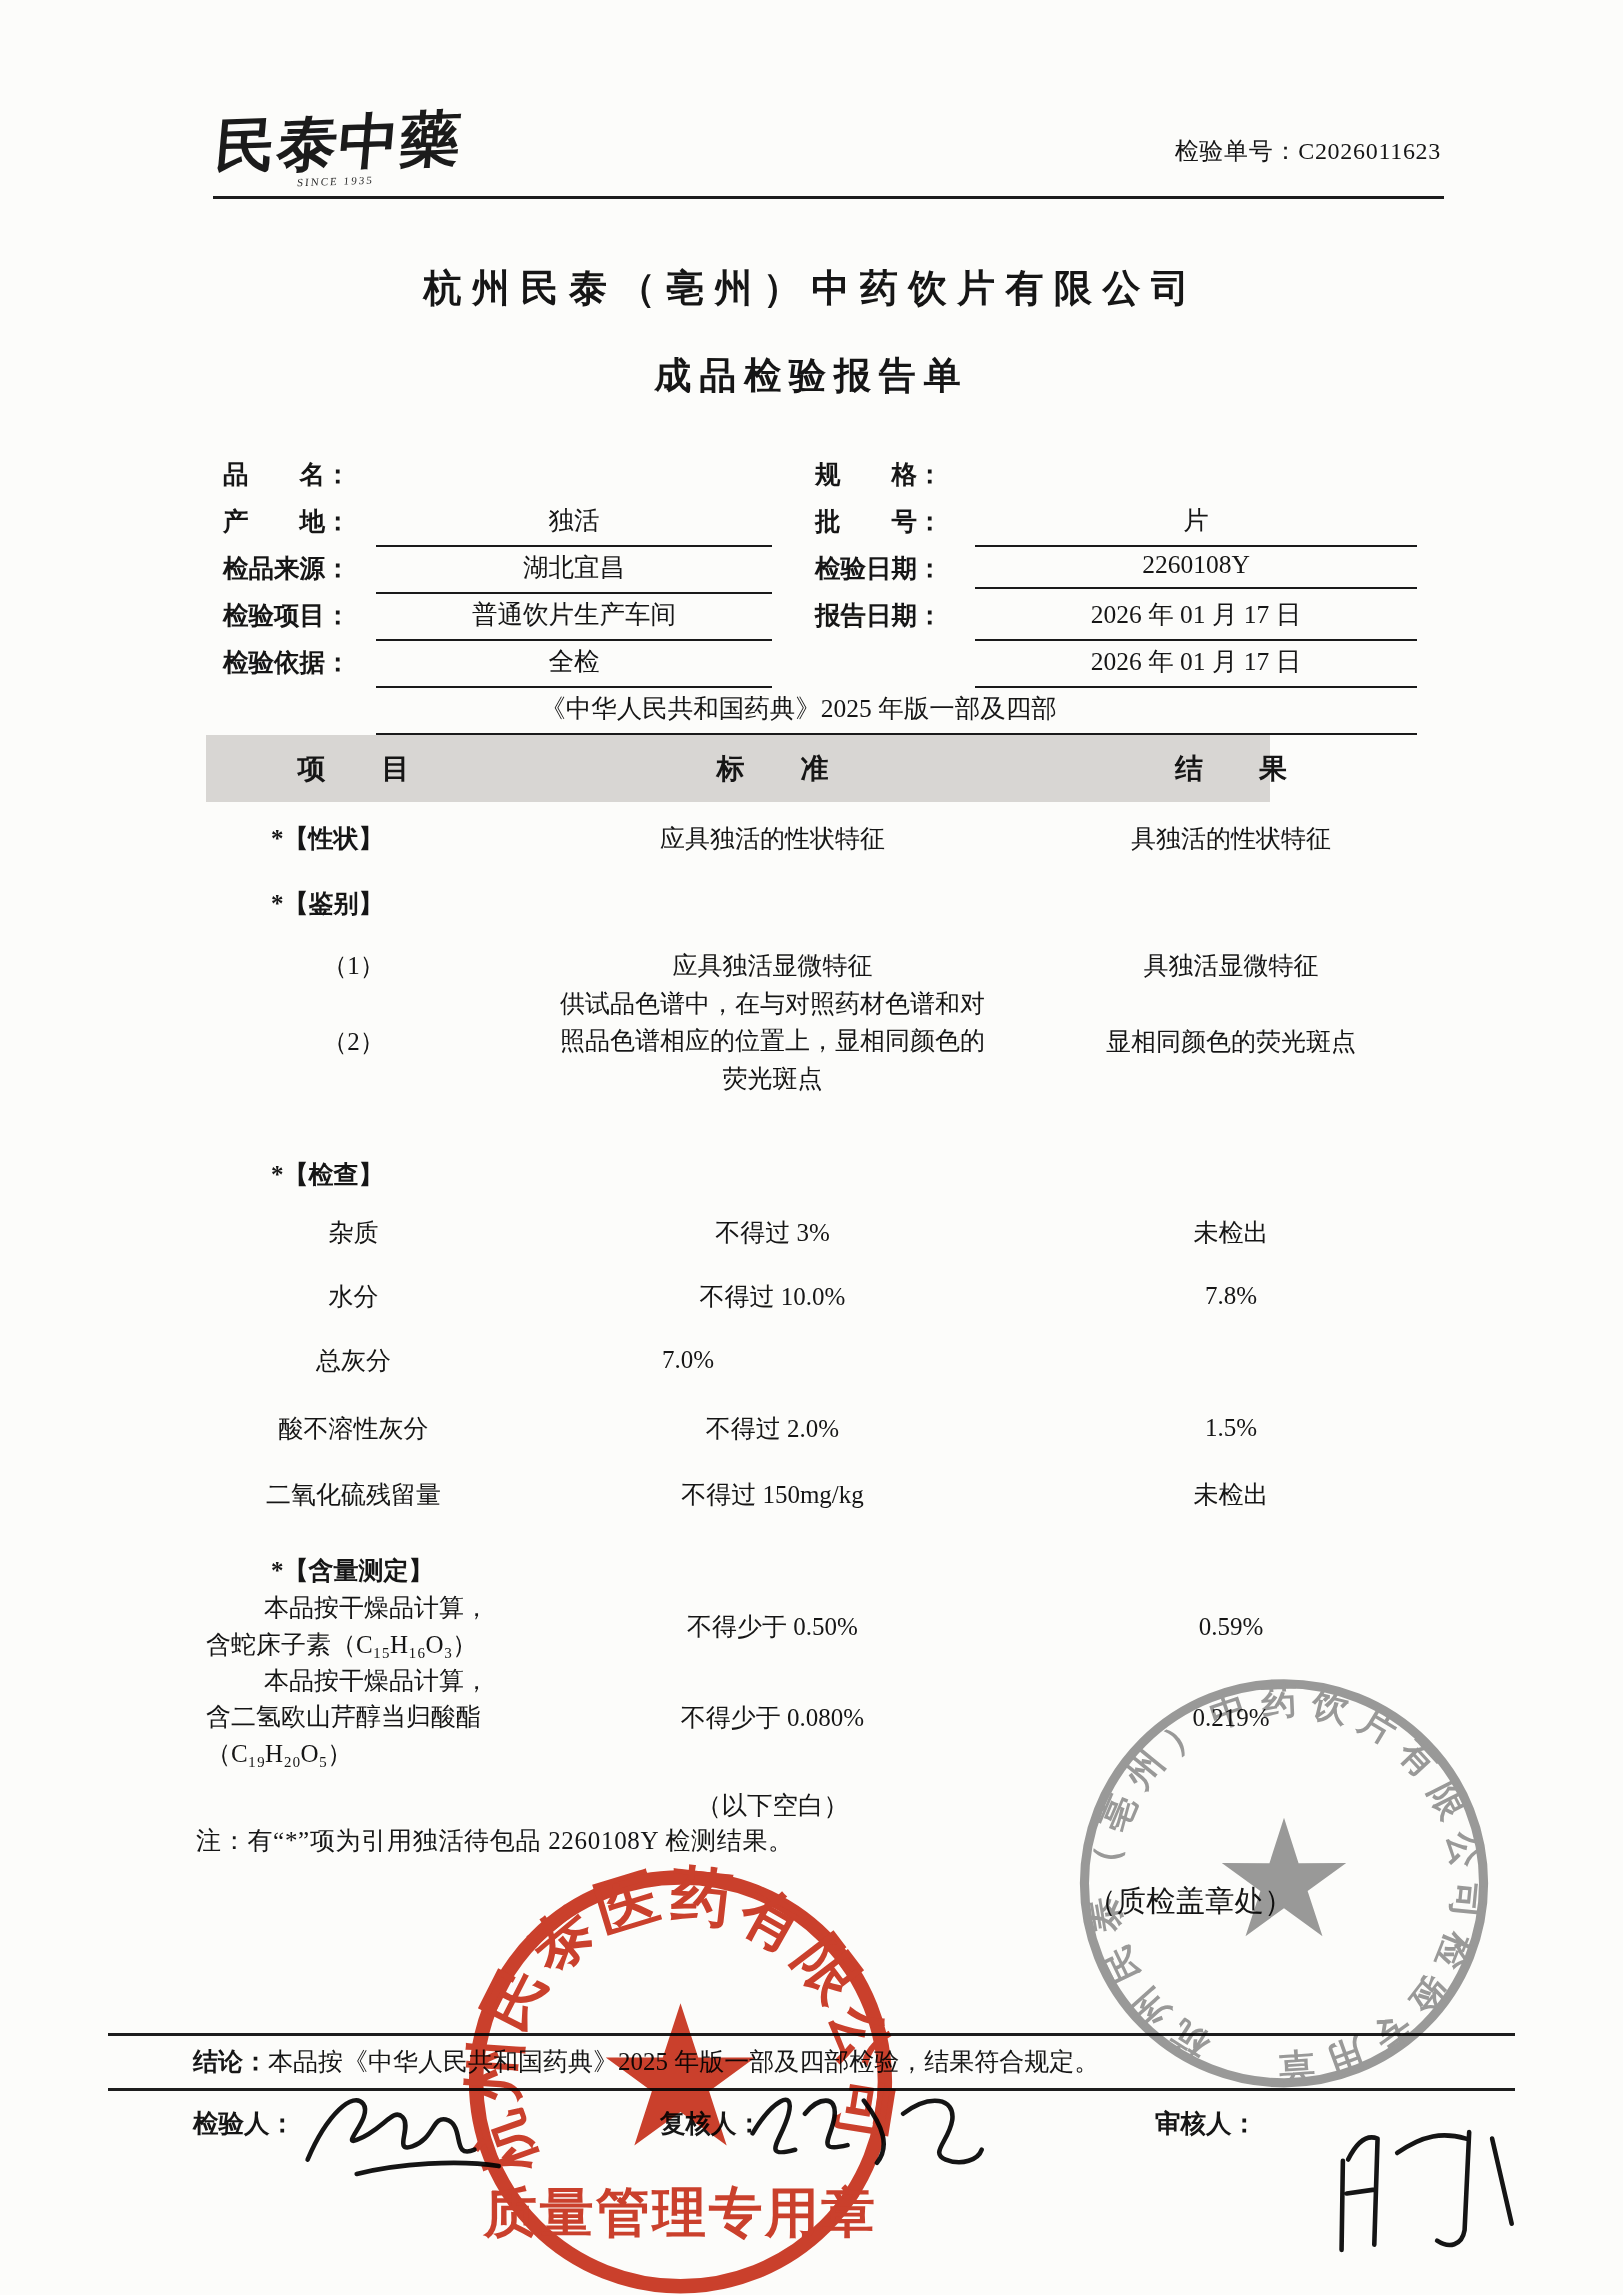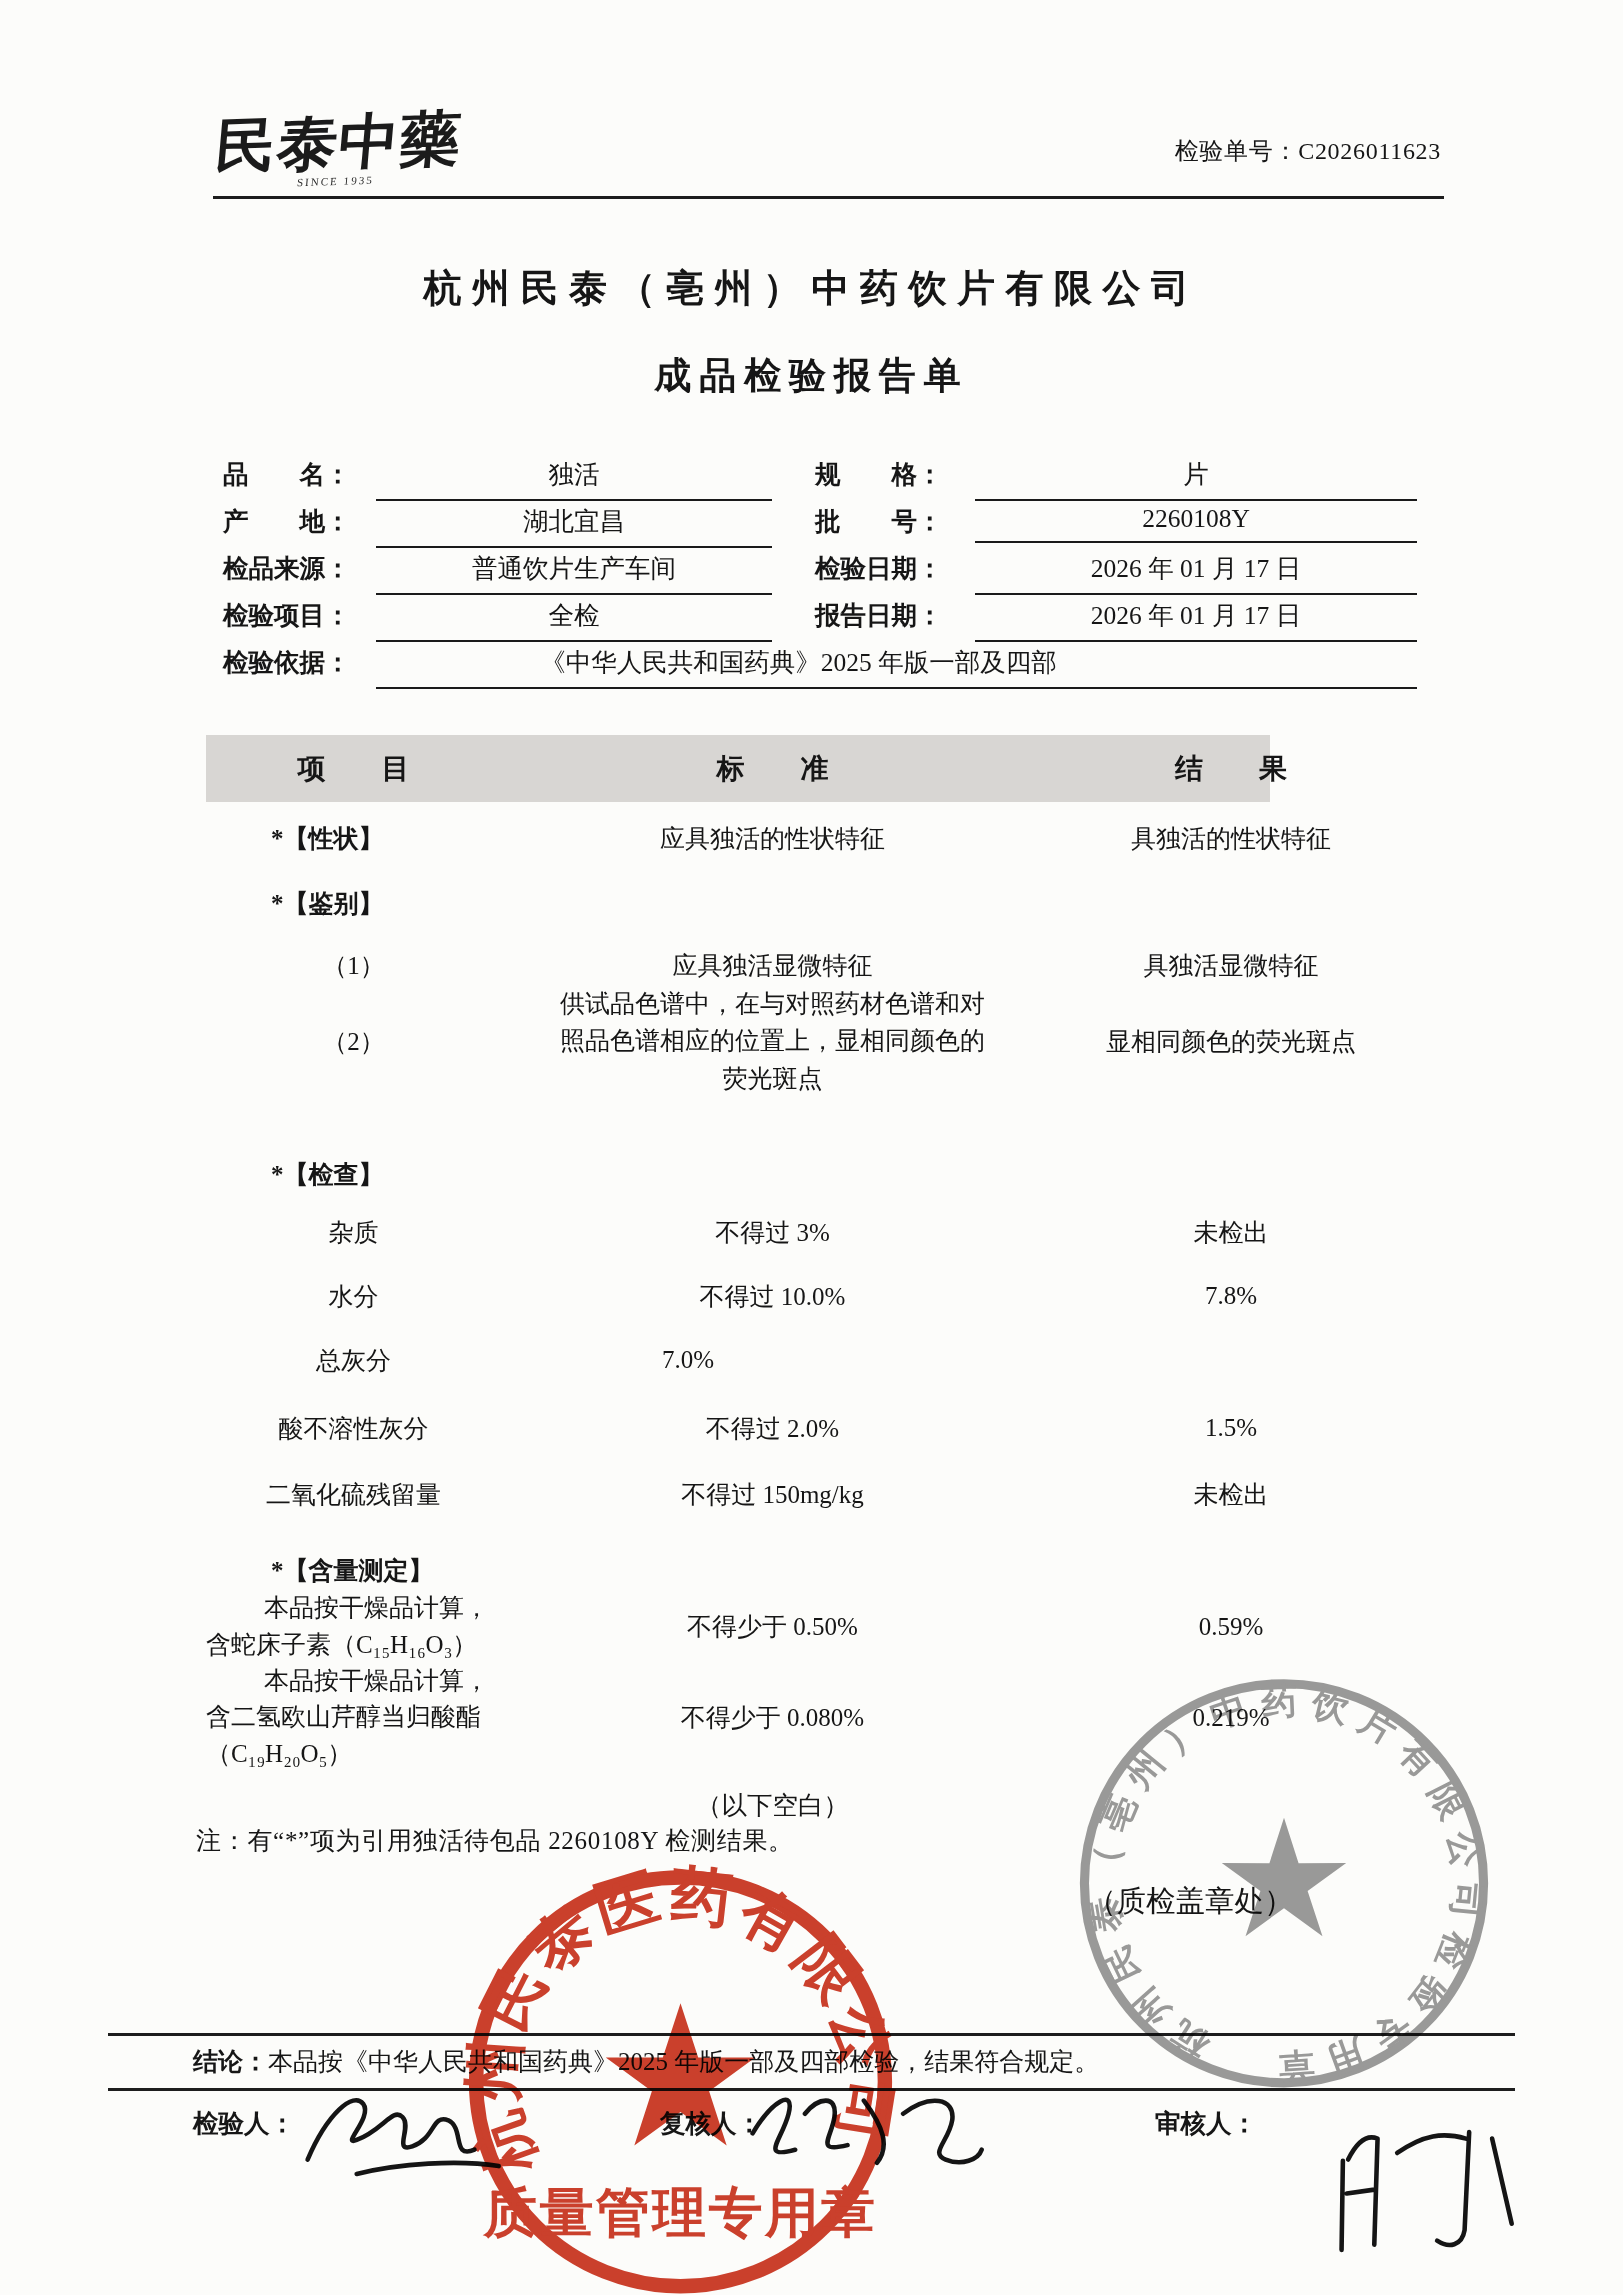--- a/index.html
+++ b/index.html
@@ -17,21 +17,21 @@
   
   .title-company{position:absolute;left:0;top:263px;width:100%;text-align:center;
     font-size:38px;font-weight:700;letter-spacing:10.5px;}
   .title-report{position:absolute;left:0;top:351px;width:100%;text-align:center;
     font-size:37px;font-weight:700;letter-spacing:7.9px;}
   
   .info-row{position:absolute;left:0;width:100%;height:43px;font-size:25.5px;}
   .i-label{position:absolute;font-weight:600;white-space:nowrap;}
   .i-label.l{left:223px;} .i-label.r{left:815px;}
   .i-value{position:absolute;text-align:center;border-bottom:2.6px solid #1a1a1a;
-    padding-bottom:6.5px;white-space:nowrap;}
+    padding-bottom:6.5px;white-space:nowrap;margin-top:46px;}
   .i-value.l{left:376px;width:396px;} .i-value.r{left:975px;width:442px;}
   .i-value.basis{left:376px;width:1041px;padding-right:196px;box-sizing:border-box;}
   
   .thead{position:absolute;left:206px;top:735px;width:1064px;height:67px;
     background:#d8d6d3;display:flex;align-items:center;font-size:28px;font-weight:700;}
   .t-row{position:absolute;left:206px;width:1212px;display:flex;align-items:center;font-size:25px;}
   .c1{width:295px;flex:none;text-align:center;}
   .c2{width:543px;flex:none;text-align:center;}
   .c3{width:374px;flex:none;text-align:center;}
   .t-row.section .c1{text-align:left;padding-left:65px;box-sizing:border-box;font-weight:600;}

